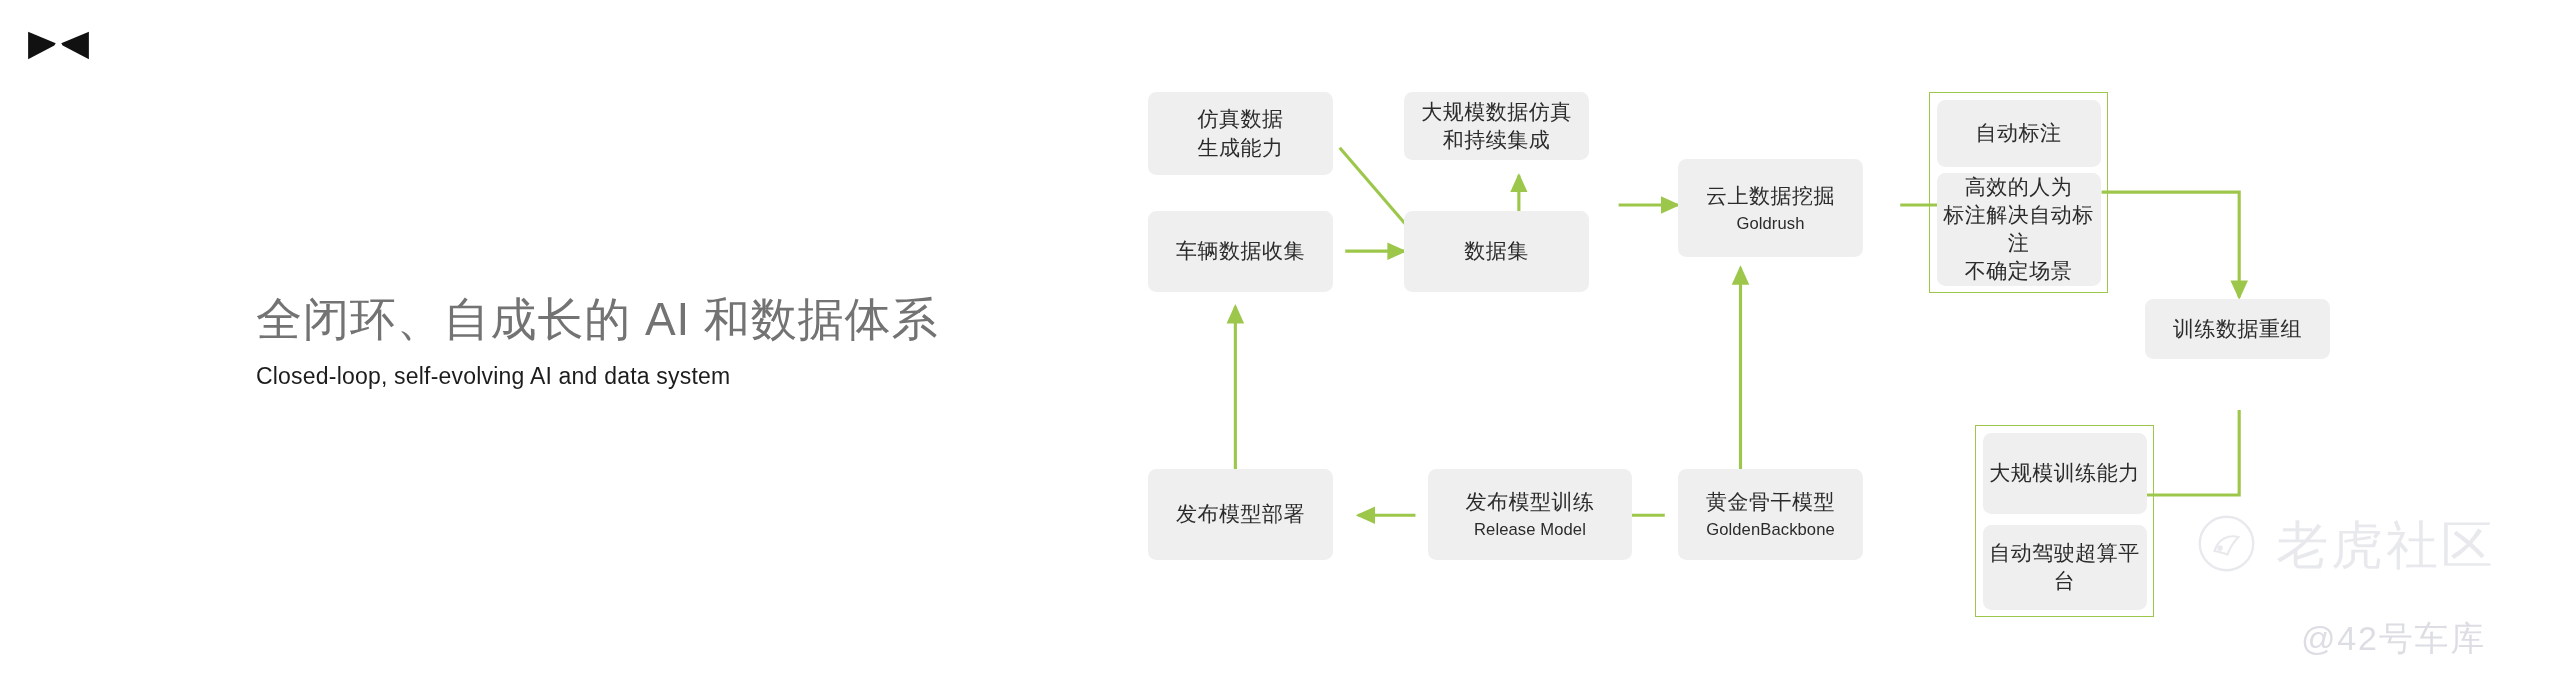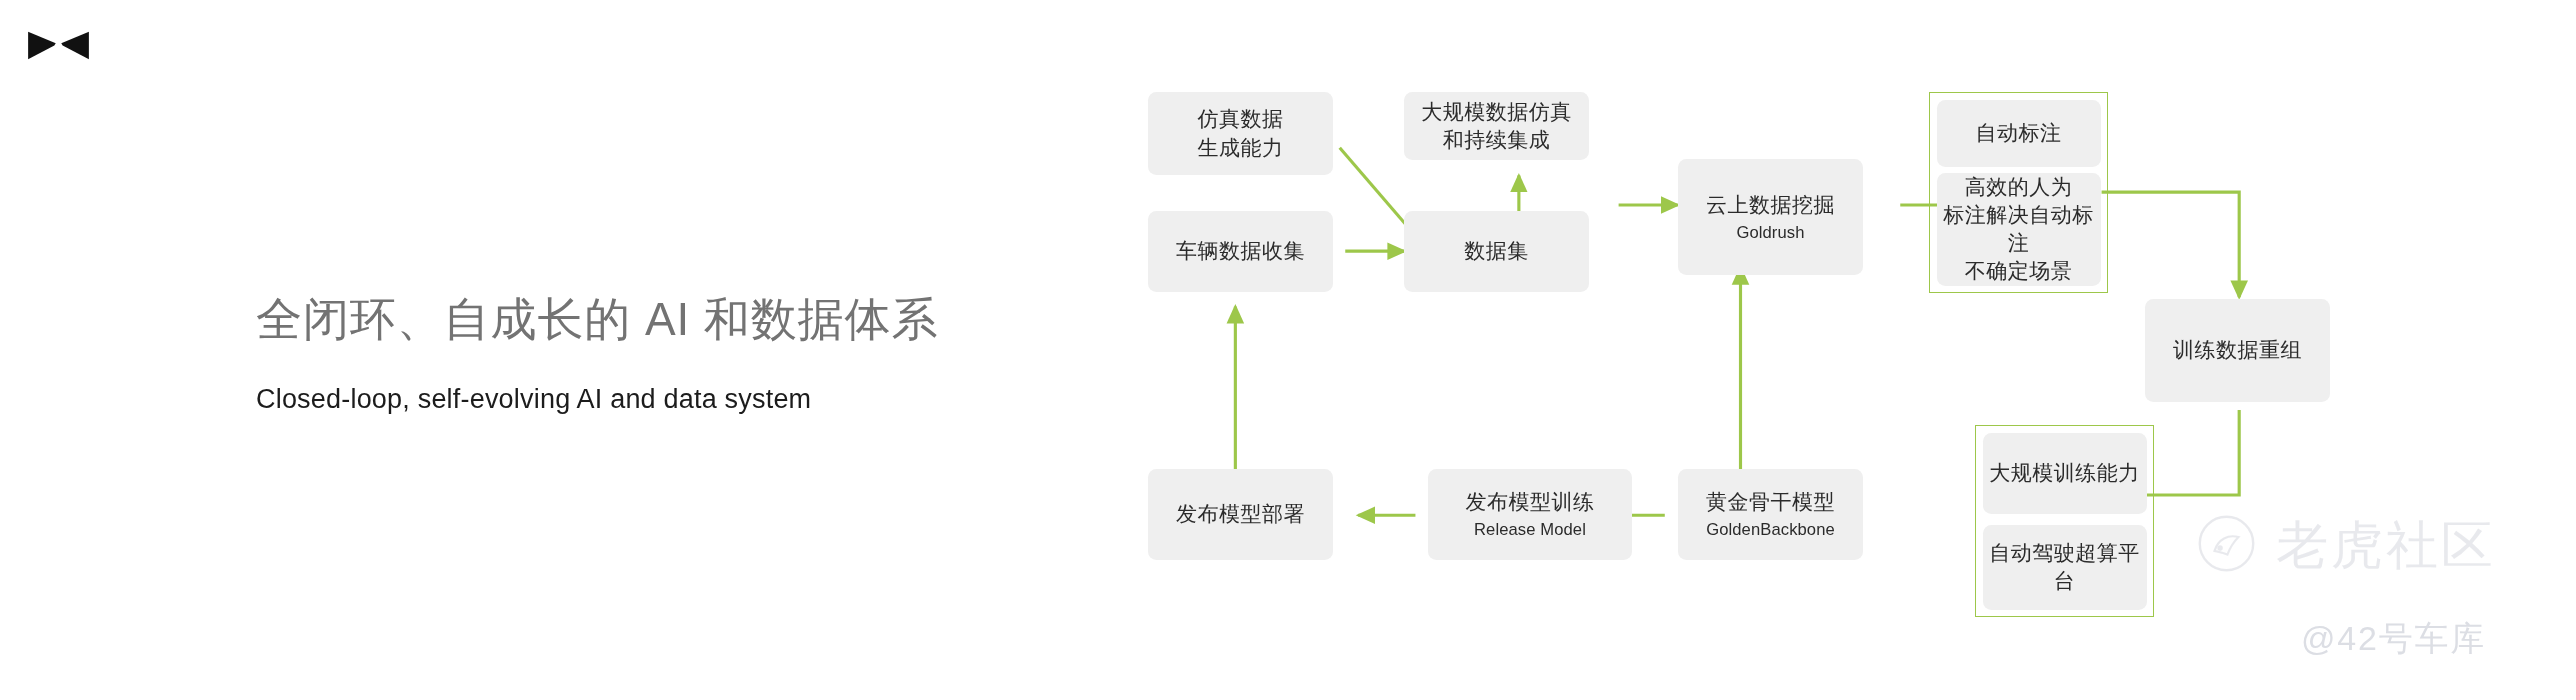--- a/index.html
+++ b/index.html
@@ -38,22 +38,22 @@
   }
   #page-title {
     font-size: 46px;
     line-height: 1.18;
     color: #737373;
     font-weight: 400;
     letter-spacing: 0.9px;
     white-space: nowrap;
   }
   #page-subtitle {
-    margin-top: 36px;
-    font-size: 27px;
+    margin-top: 16px;
+    font-size: 23px;
     line-height: 1.3;
     color: #1c1c1c;
     font-weight: 400;
     letter-spacing: 0.2px;
     white-space: nowrap;
   }
 
   
   #diagram {
     position: absolute;
@@ -206,37 +206,37 @@
 
     <div class="node" style="left:1404px; top:92px; width:185px; height:68px;">
       <div class="cn">大规模数据仿真
 和持续集成</div>
     </div>
 
     <div class="node" style="left:1404px; top:211px; width:185px; height:81px;">
       <div class="cn">数据集</div>
     </div>
 
-    <div class="node" style="left:1678px; top:159px; width:185px; height:116px;">
+    <div class="node" style="left:1678px; top:159px; width:185px; height:98px;">
       <div class="cn">云上数据挖掘</div>
       <div class="en">Goldrush</div>
     </div>
 
     <div class="group-box" style="left:1929px; top:92px; width:179px; height:201px;">
       <div class="node" style="height:67px;">
         <div class="cn">自动标注</div>
       </div>
       <div class="node" style="height:113px;">
         <div class="cn">高效的人为
 标注解决自动标注
 不确定场景</div>
       </div>
     </div>
 
-    <div class="node" style="left:2145px; top:299px; width:185px; height:103px;">
+    <div class="node" style="left:2145px; top:299px; width:185px; height:60px;">
       <div class="cn">训练数据重组</div>
     </div>
 
     <div class="group-box" style="left:1929px; top:425px; width:179px; height:192px;margin-left:46px;">
       <div class="node" style="height:81px;">
         <div class="cn">大规模训练能力</div>
       </div>
       <div class="node" style="height:85px;">
         <div class="cn">自动驾驶超算平台</div>
       </div>

